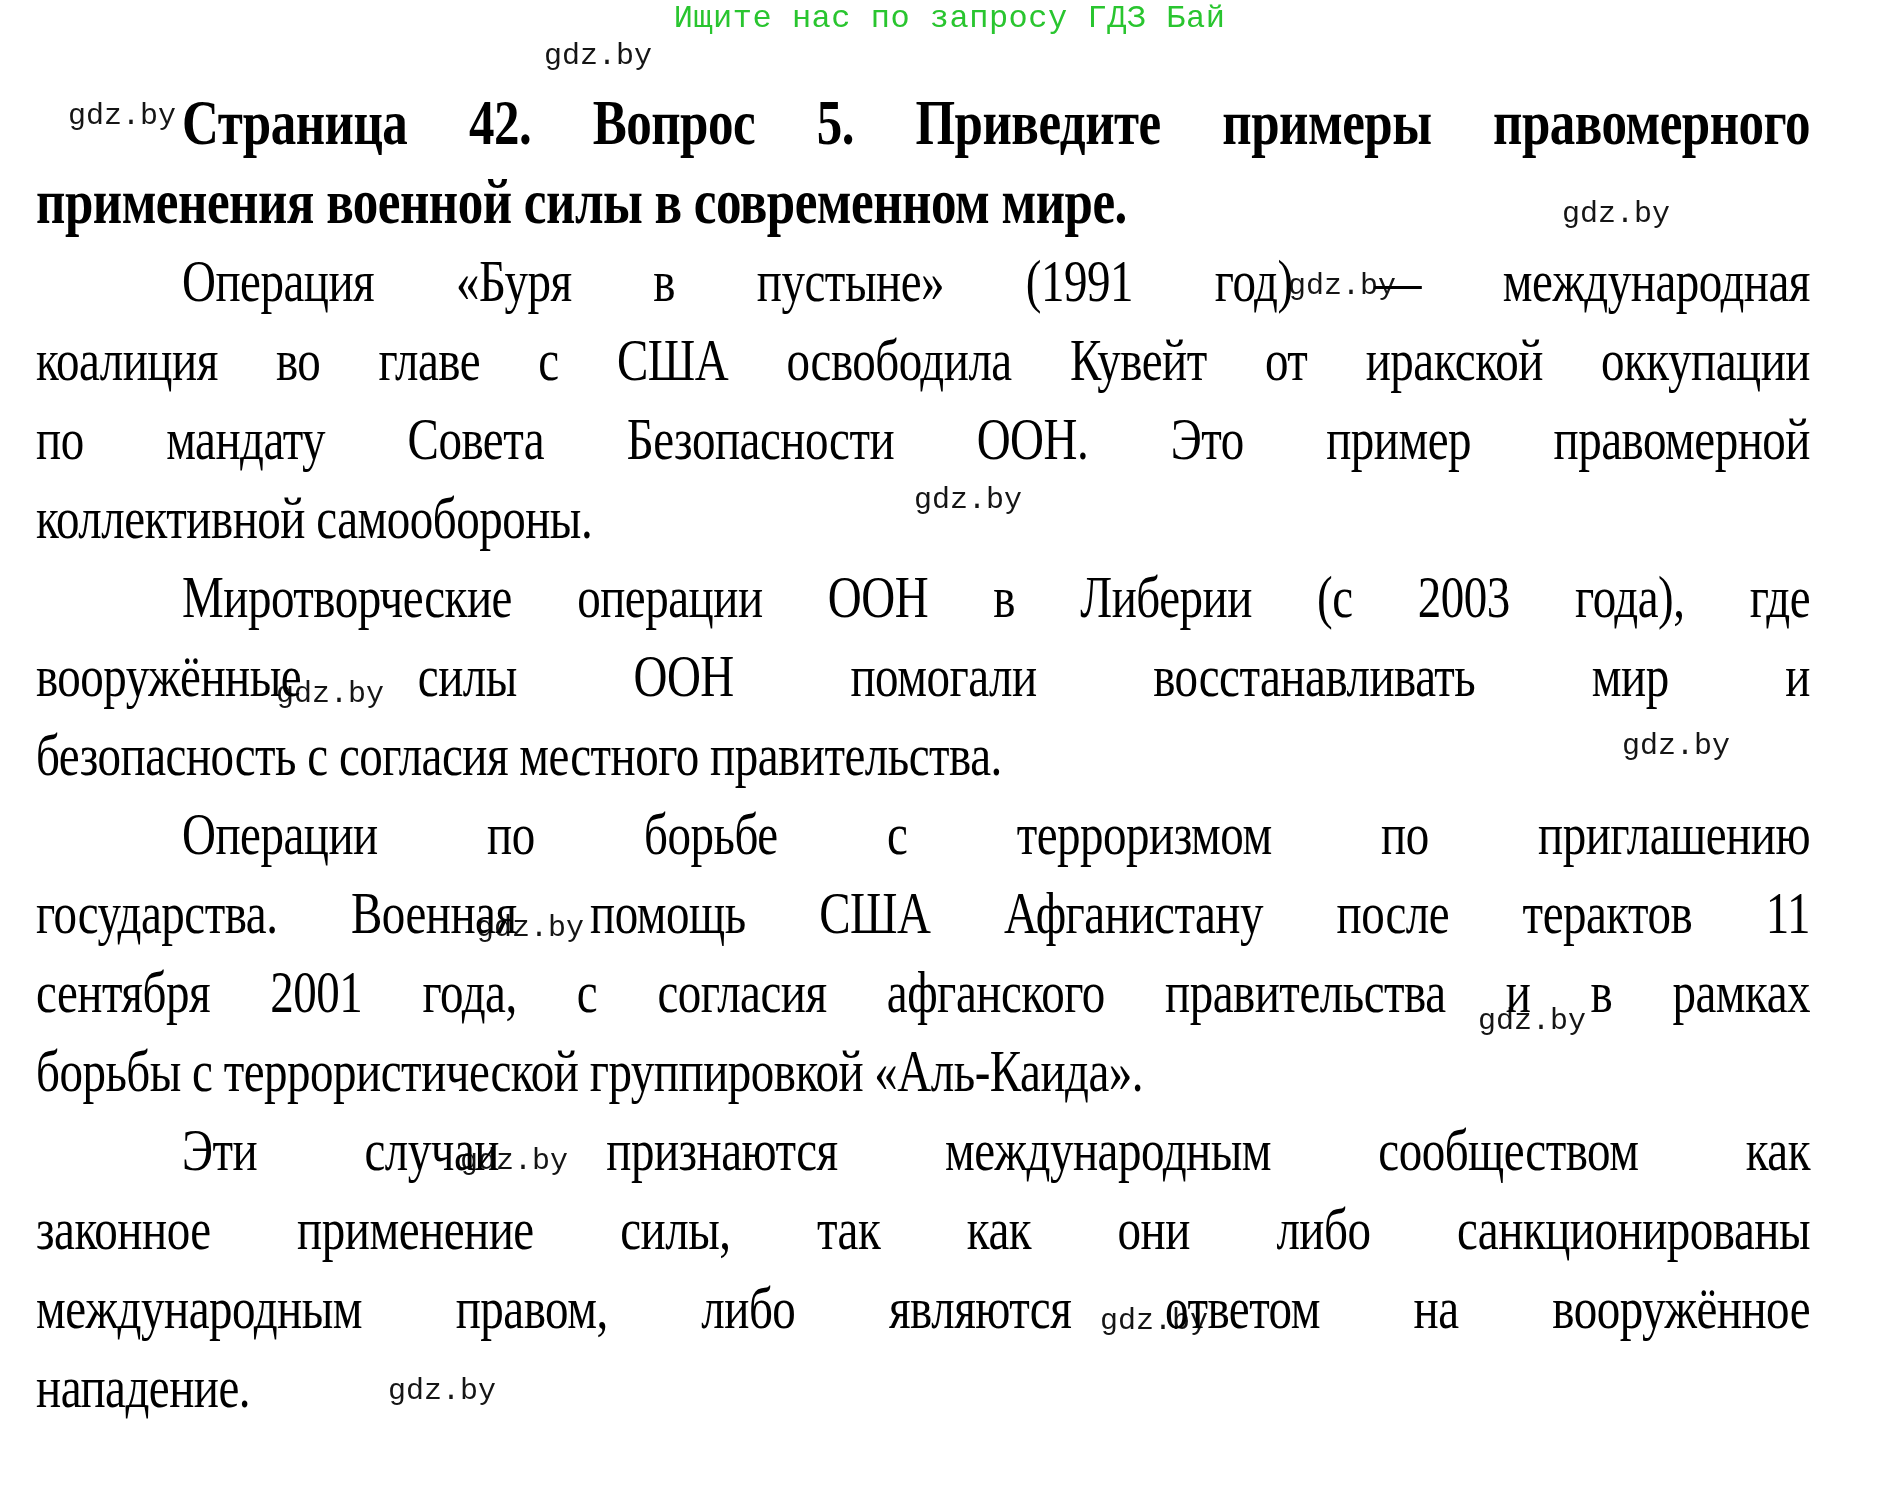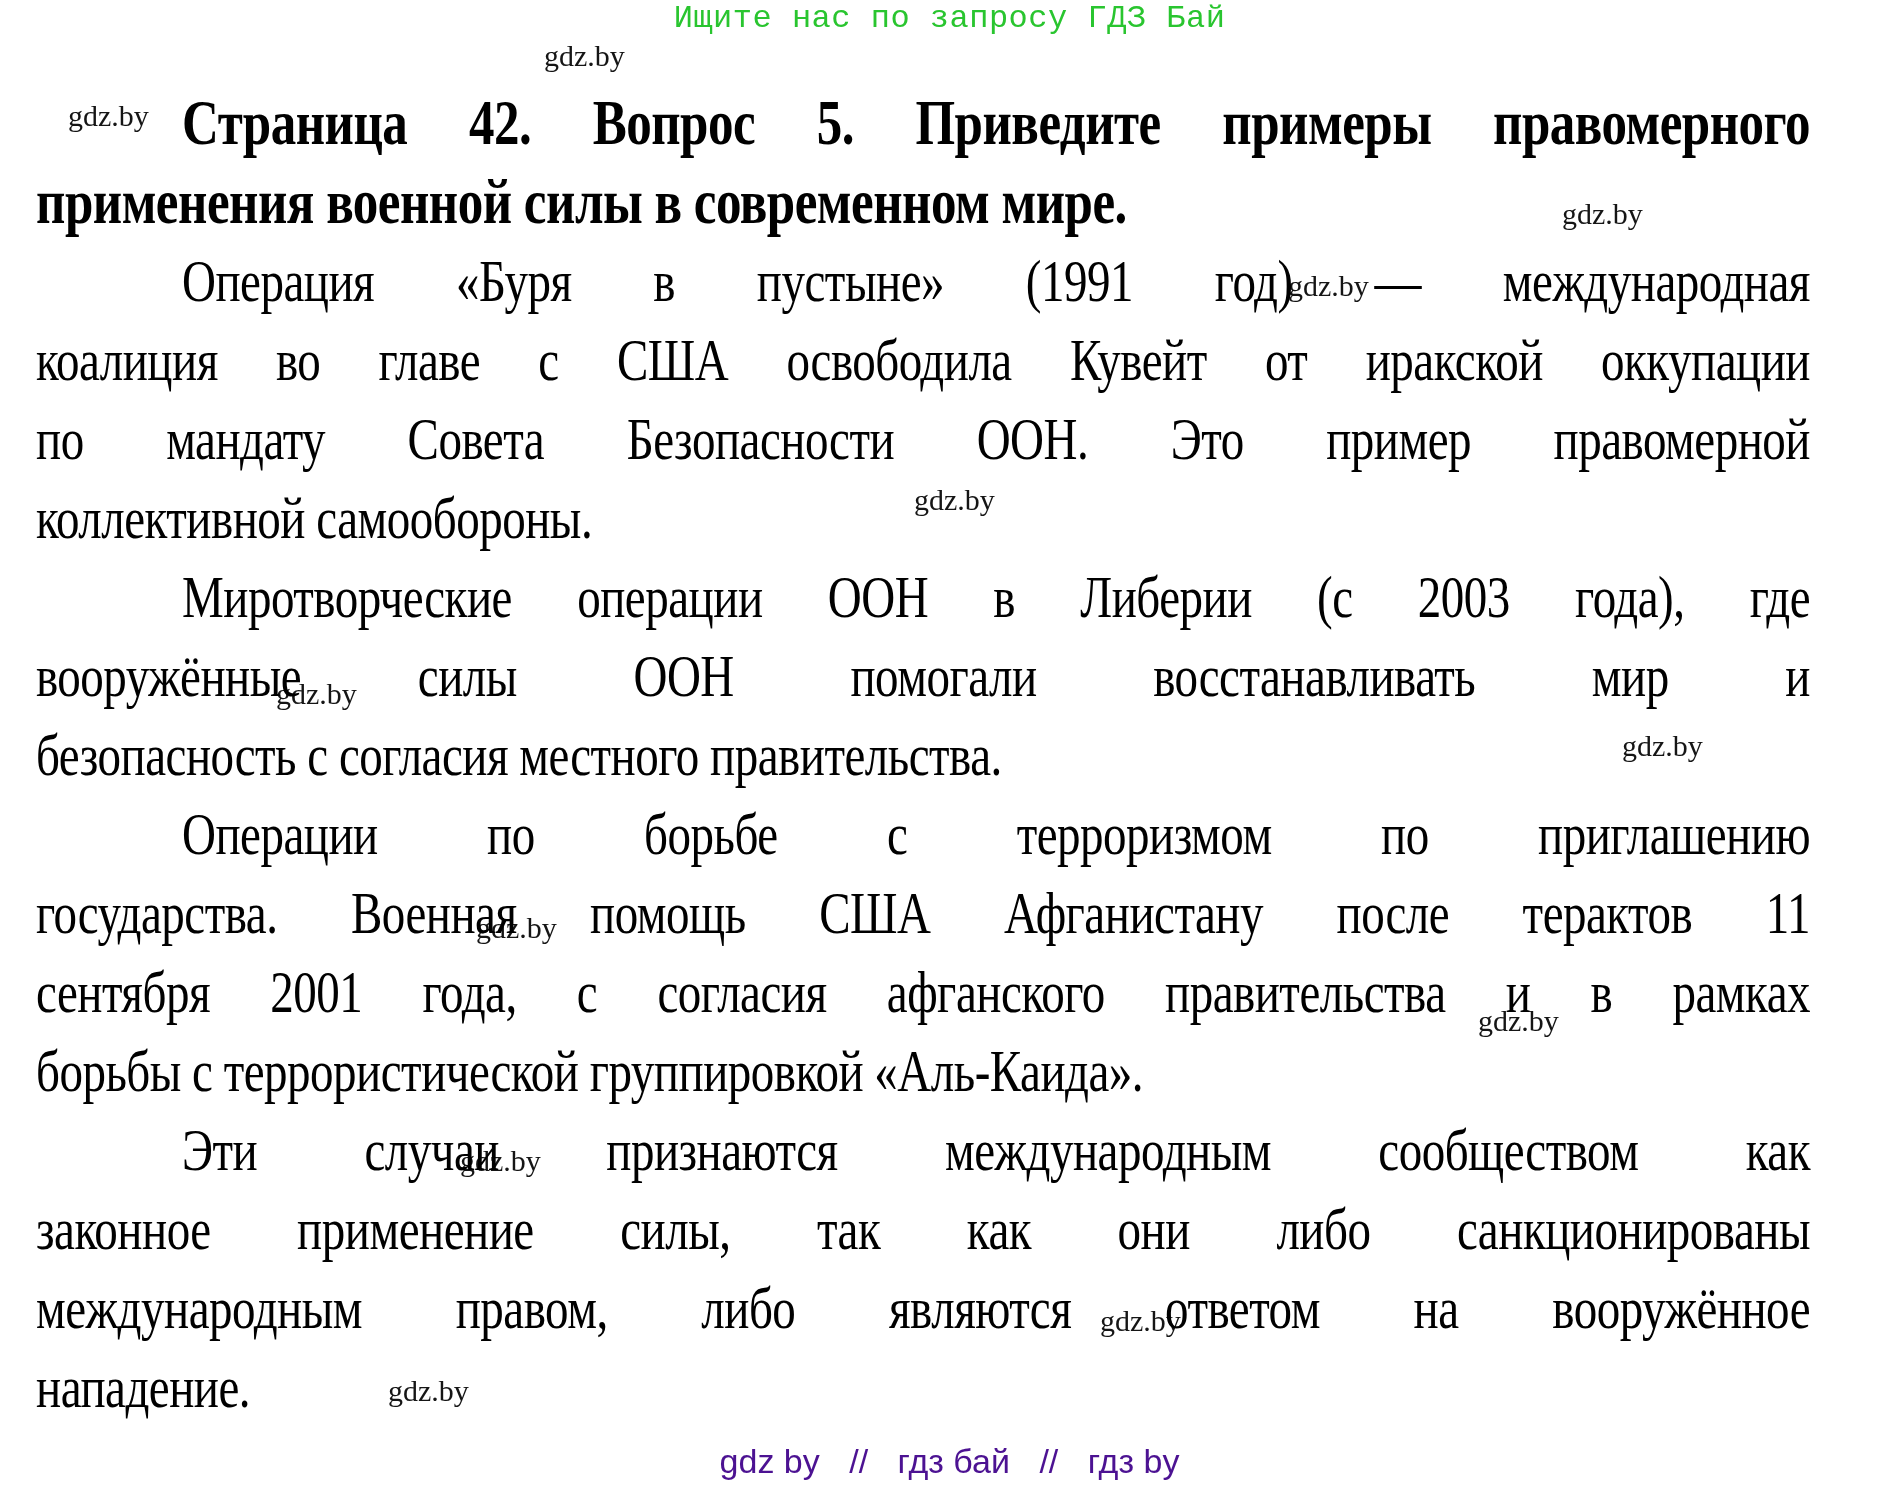--- a/index.html
+++ b/index.html
@@ -25,21 +25,21 @@
     font-weight: 500;
     font-size: 32px;
     line-height: 34px;
     color: #29c52f;
     letter-spacing: 0.5px;
   }
 
   
   .wm {
     position: absolute;
-    font-family: Liberation Serif, serif;
+    font-family: Liberation Mono, monospace;
     font-size: 30px;
     line-height: 32px;
     color: #151515;
     white-space: nowrap;
   }
   
 
   
   .content {
     position: absolute;
@@ -122,21 +122,14 @@
     <div class="line j">государства. Военная помощь США Афганистану после терактов 11</div>
     <div class="line j">сентября 2001 года, с согласия афганского правительства и в рамках</div>
     <div class="line">борьбы с террористической группировкой «Аль-Каида».</div>
 
     <div class="line indent j">Эти случаи признаются международным сообществом как</div>
     <div class="line j">законное применение силы, так как они либо санкционированы</div>
     <div class="line j">международным правом, либо являются ответом на вооружённое</div>
     <div class="line">нападение.</div>
   </div>
 
-  <div class="footer">
-    <span class="flink">gdz by</span>
-    <span class="sep">//</span>
-    <span class="flink">гдз бай</span>
-    <span class="sep">//</span>
-    <span class="flink">гдз by</span>
-  </div>
 
 </div>
 
 </body></html>

